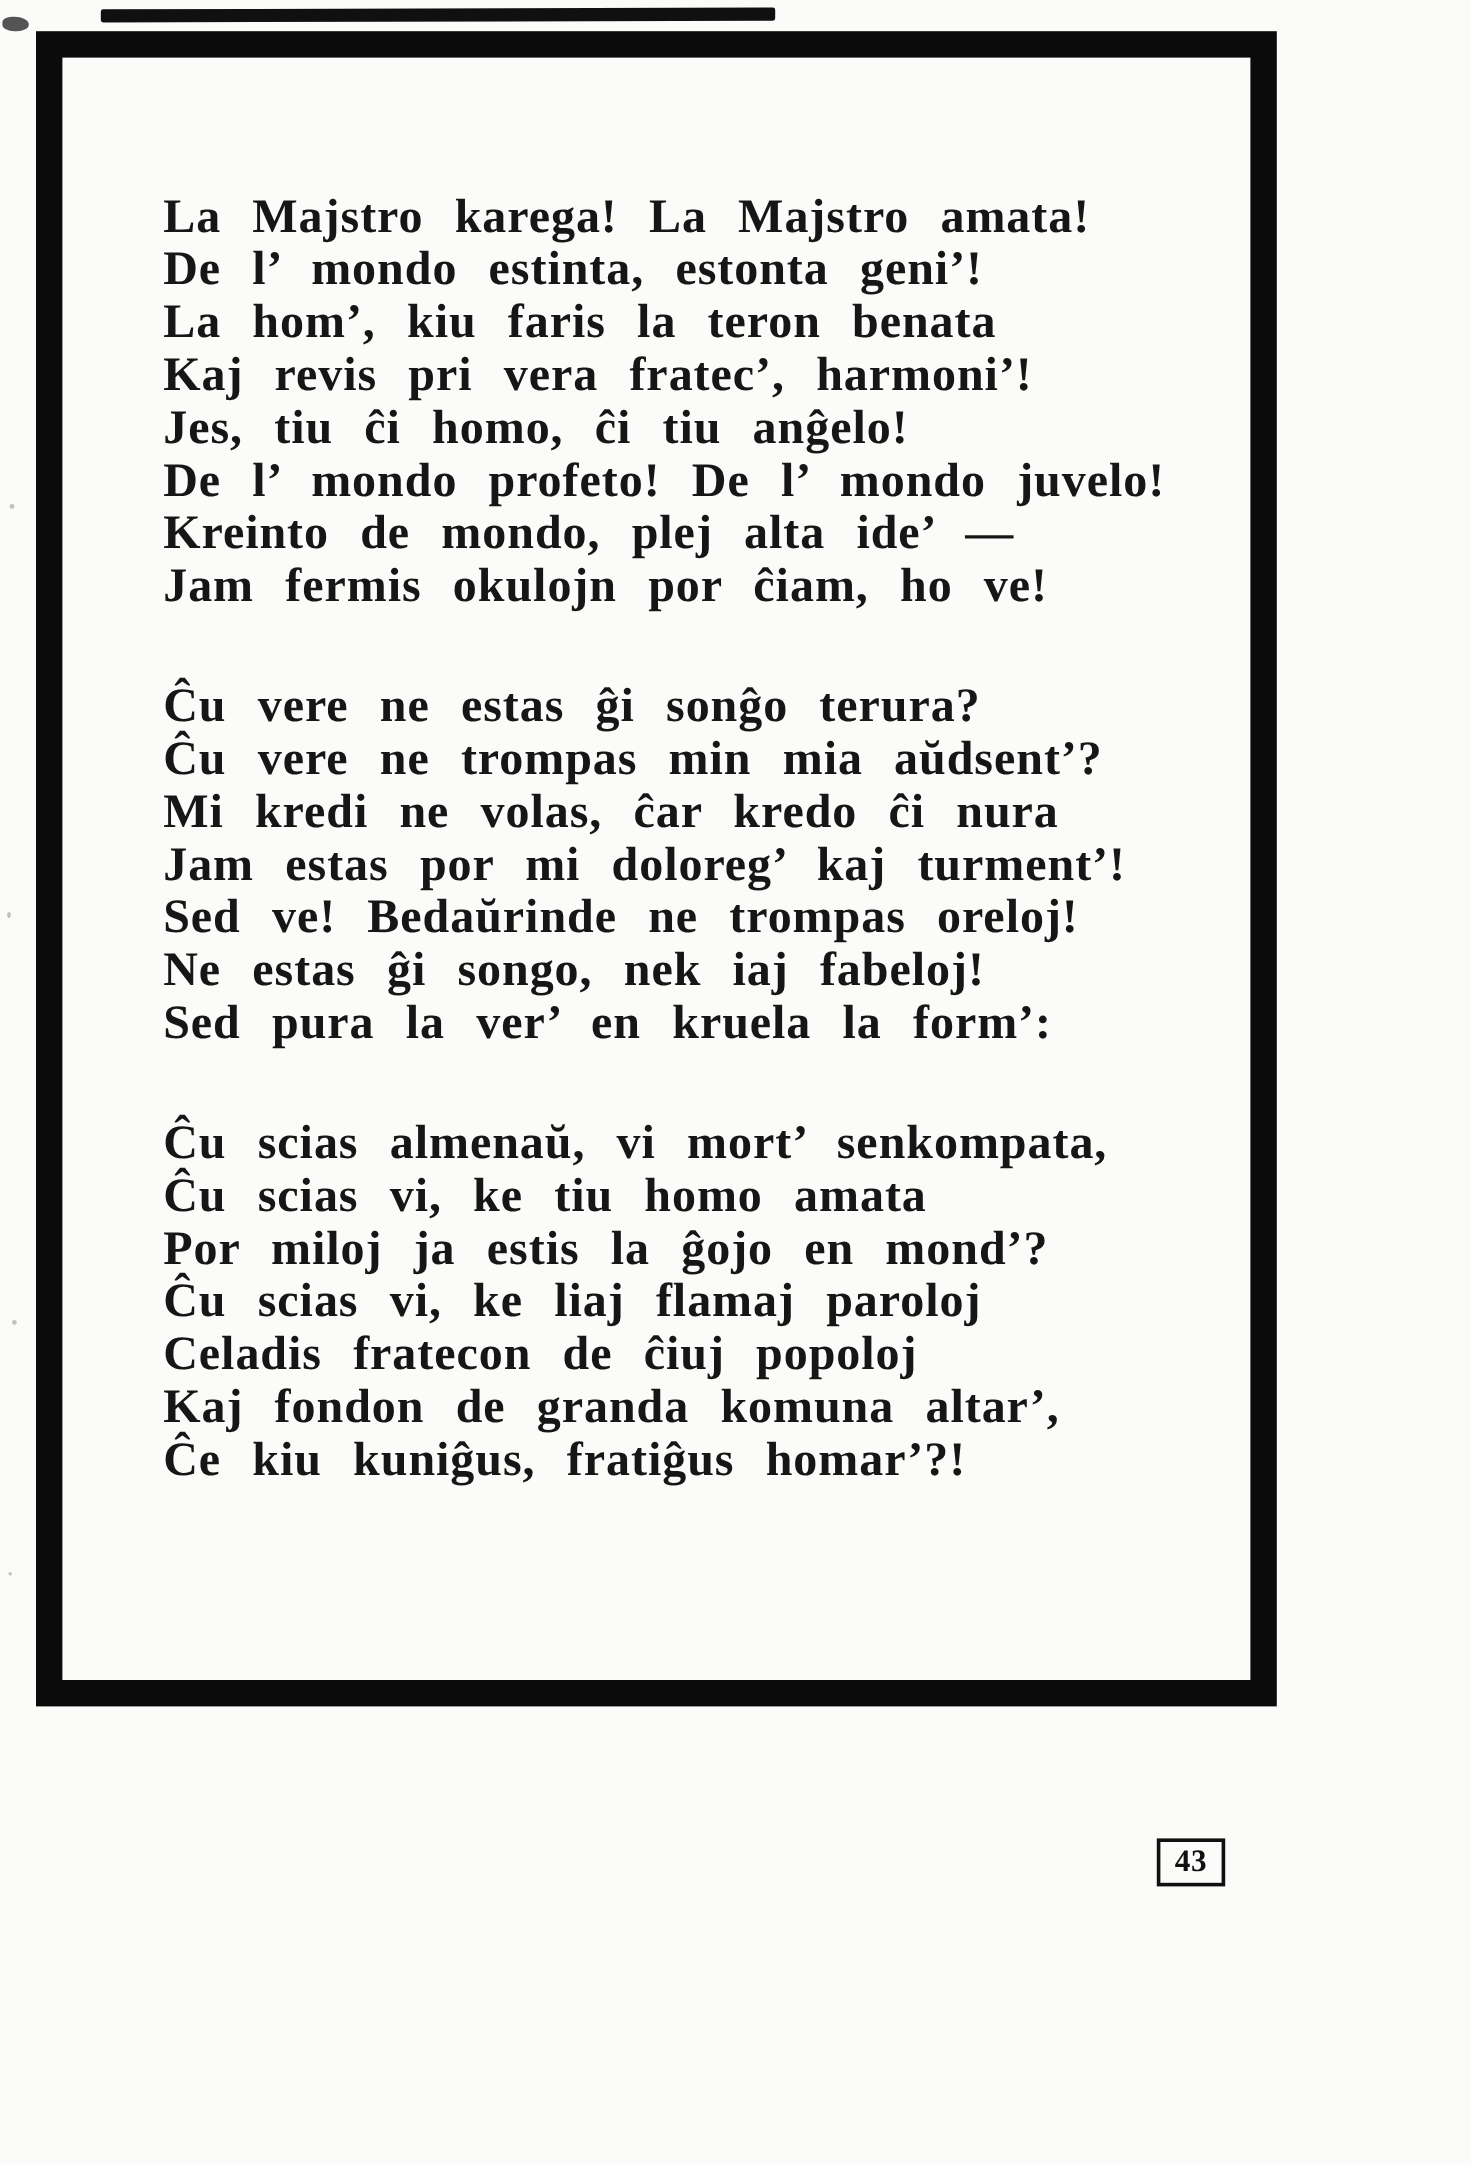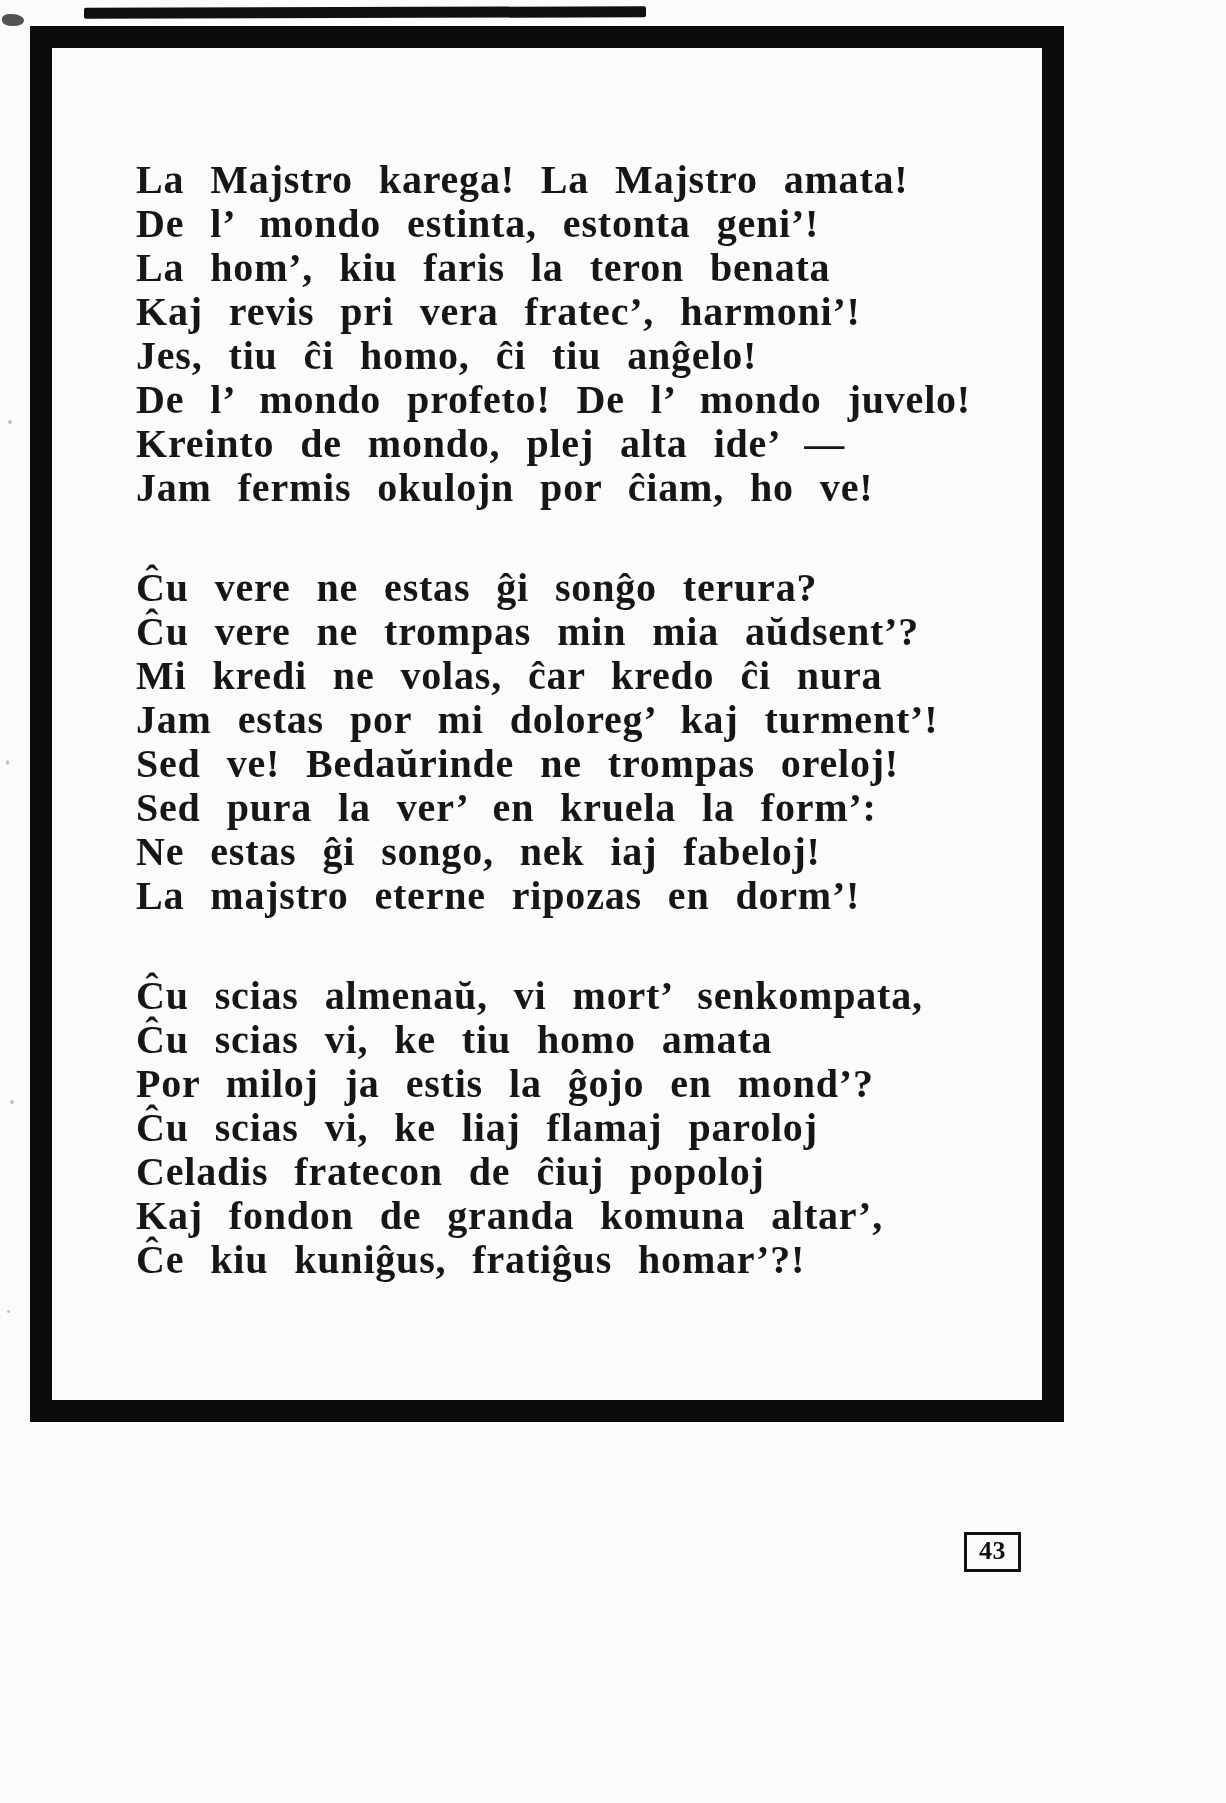--- a/index.html
+++ b/index.html
@@ -119,23 +119,22 @@
         <div class="line">Kreinto de mondo, plej alta ide’ —</div>
         <div class="line">Jam fermis okulojn por ĉiam, ho ve!</div>
       </div>
 
       <div class="stanza">
         <div class="line">Ĉu vere ne estas ĝi sonĝo terura?</div>
         <div class="line">Ĉu vere ne trompas min mia aŭdsent’?</div>
         <div class="line">Mi kredi ne volas, ĉar kredo ĉi nura</div>
         <div class="line">Jam estas por mi doloreg’ kaj turment’!</div>
         <div class="line">Sed ve! Bedaŭrinde ne trompas oreloj!</div>
+        <div class="line">Ne estas ĝi songo, nek iaj fabeloj!</div>
         <div class="line">Sed pura la ver’ en kruela la form’:</div>
-        <div class="line">Ne estas ĝi songo, nek iaj fabeloj!</div>
-        <div class="line">La majstro eterne ripozas en dorm’!</div>
       </div>
 
       <div class="stanza">
         <div class="line">Ĉu scias almenaŭ, vi mort’ senkompata,</div>
         <div class="line">Ĉu scias vi, ke tiu homo amata</div>
         <div class="line">Por miloj ja estis la ĝojo en mond’?</div>
         <div class="line">Ĉu scias vi, ke liaj flamaj paroloj</div>
         <div class="line">Celadis fratecon de ĉiuj popoloj</div>
         <div class="line">Kaj fondon de granda komuna altar’,</div>
         <div class="line">Ĉe kiu kuniĝus, fratiĝus homar’?!</div>

